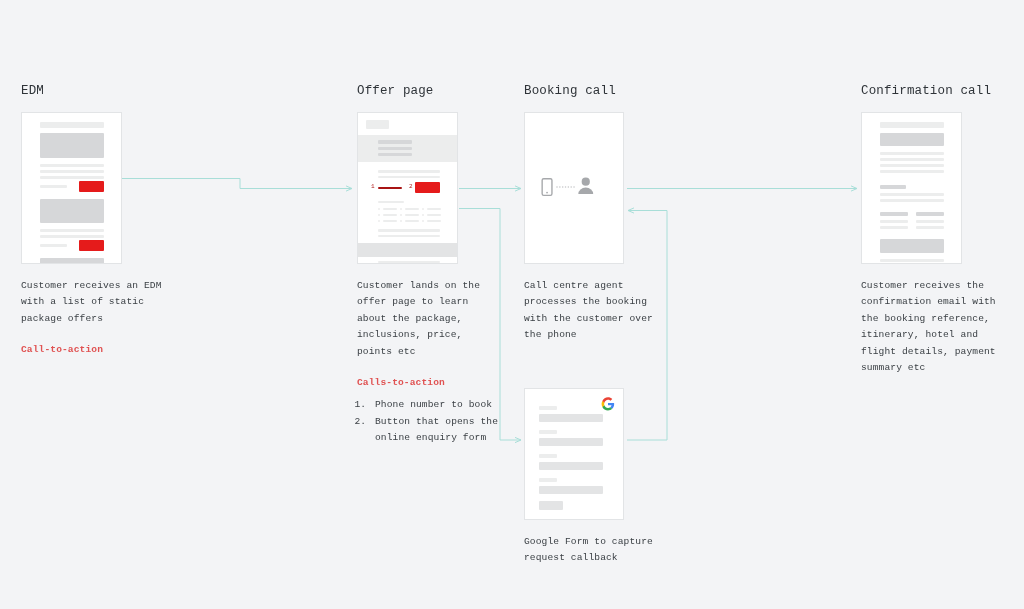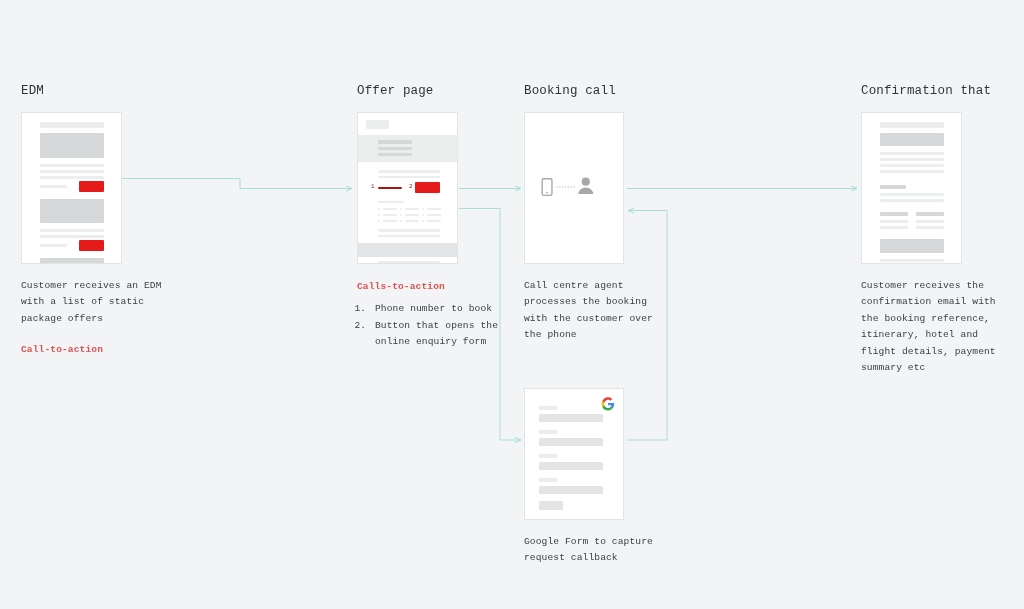--- a/index.html
+++ b/index.html
@@ -226,20 +226,21 @@
       <div class="bar" style="left:69px; top:107px; width:14px; height:2px;"></div>
 
       <div class="bar" style="left:20px; top:116px; width:62px; height:3px;"></div>
       <div class="bar" style="left:20px; top:122px; width:62px; height:2px;"></div>
 
       <div class="band" style="left:0px; top:130px; width:101px; height:14px; background:#e3e4e5;"></div>
 
       <div class="bar" style="left:20px; top:148px; width:62px; height:2px;"></div>
     </div>
 
+    <div class="caption">Customer lands on the offer page to learn about the package, inclusions, price, points etc</div>
     <div class="cta-head">Calls-to-action</div>
     <ol class="cta-list">
       <li>Phone number to book</li>
       <li>Button that opens the online enquiry form</li>
     </ol>
   </div>
 
   <div class="column" style="left:524px; width:150px;">
     <div class="col-heading">Booking call</div>
 
@@ -283,21 +284,21 @@
       <div class="bar" style="left:14px; top:89px; width:18px; height:4px;"></div>
       <div class="bar mid" style="left:14px; top:97px; width:64px; height:8px;"></div>
 
       <div class="bar mid" style="left:14px; top:112px; width:24px; height:9px;"></div>
     </div>
 
     <div class="caption">Google Form to capture request callback</div>
   </div>
 
   <div class="column" style="left:861px; width:155px;">
-    <div class="col-heading">Confirmation that</div>
+    <div class="col-heading">Confirmation call</div>
 
     <div class="mock" style="width:101px; height:152px;">
       <div class="bar" style="left:18px; top:9px;  width:64px; height:6px;"></div>
       <div class="bar dark" style="left:18px; top:20px; width:64px; height:13px;"></div>
       <div class="bar" style="left:18px; top:39px; width:64px; height:3px;"></div>
       <div class="bar" style="left:18px; top:45px; width:64px; height:3px;"></div>
       <div class="bar" style="left:18px; top:51px; width:64px; height:3px;"></div>
       <div class="bar" style="left:18px; top:57px; width:64px; height:3px;"></div>
       <div class="bar dark" style="left:18px; top:72px; width:26px; height:4px;"></div>
       <div class="bar" style="left:18px; top:80px; width:64px; height:3px;"></div>

